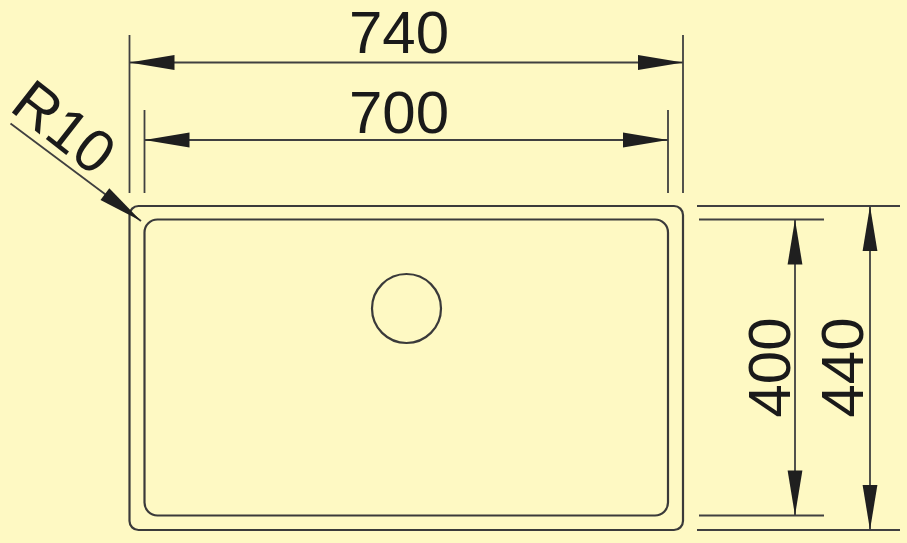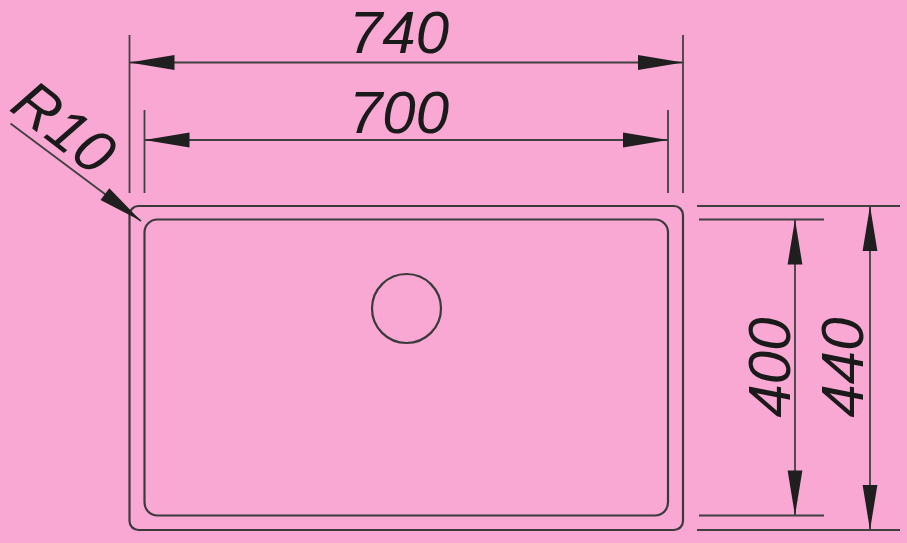--- a/index.html
+++ b/index.html
@@ -8,22 +8,21 @@
     background: #ffffff;
     width: 907px;
     height: 543px;
     overflow: hidden;
     font-family: "Liberation Sans", sans-serif;
   }
   .drawing-stage {
     position: relative;
     width: 907px;
     height: 543px;
-    background: #f9a8d4;
-    font-style: italic;
+    background: #fef9c3;
   }
   svg {
     display: block;
   }
   .outline {
     fill: none;
     stroke: #3a3a3a;
     stroke-width: 2.2;
   }
   .thinline {

